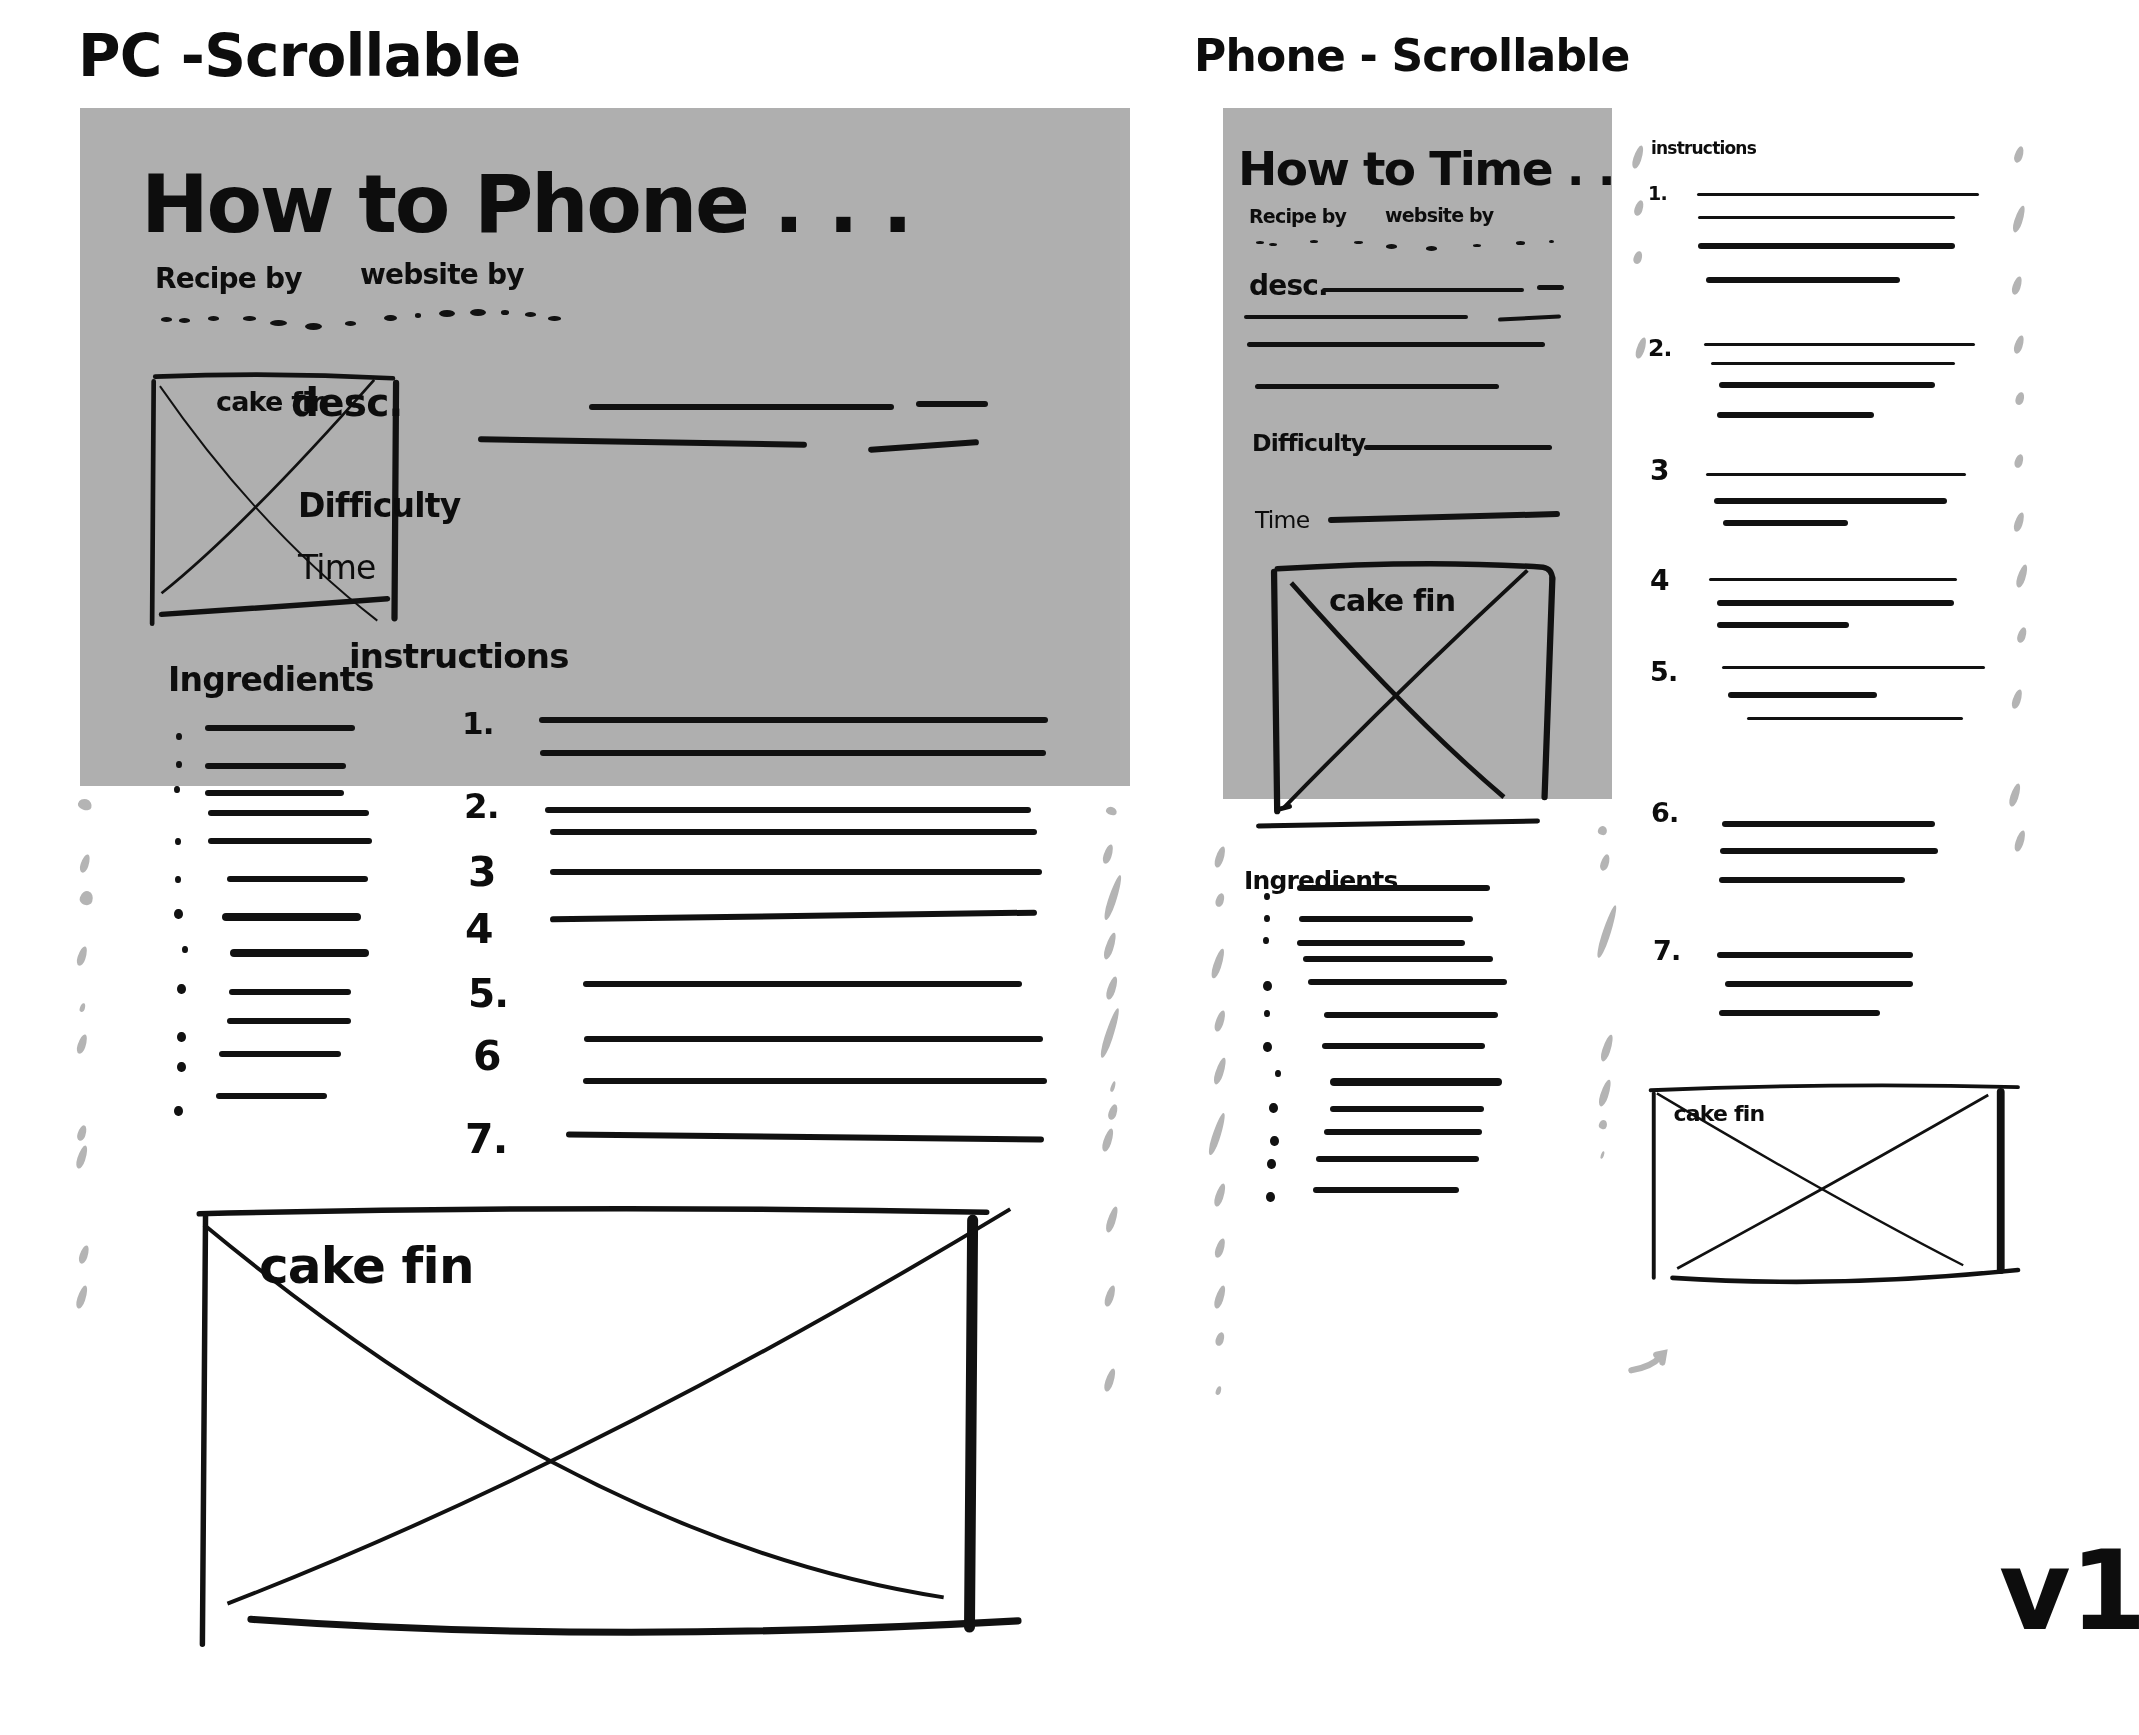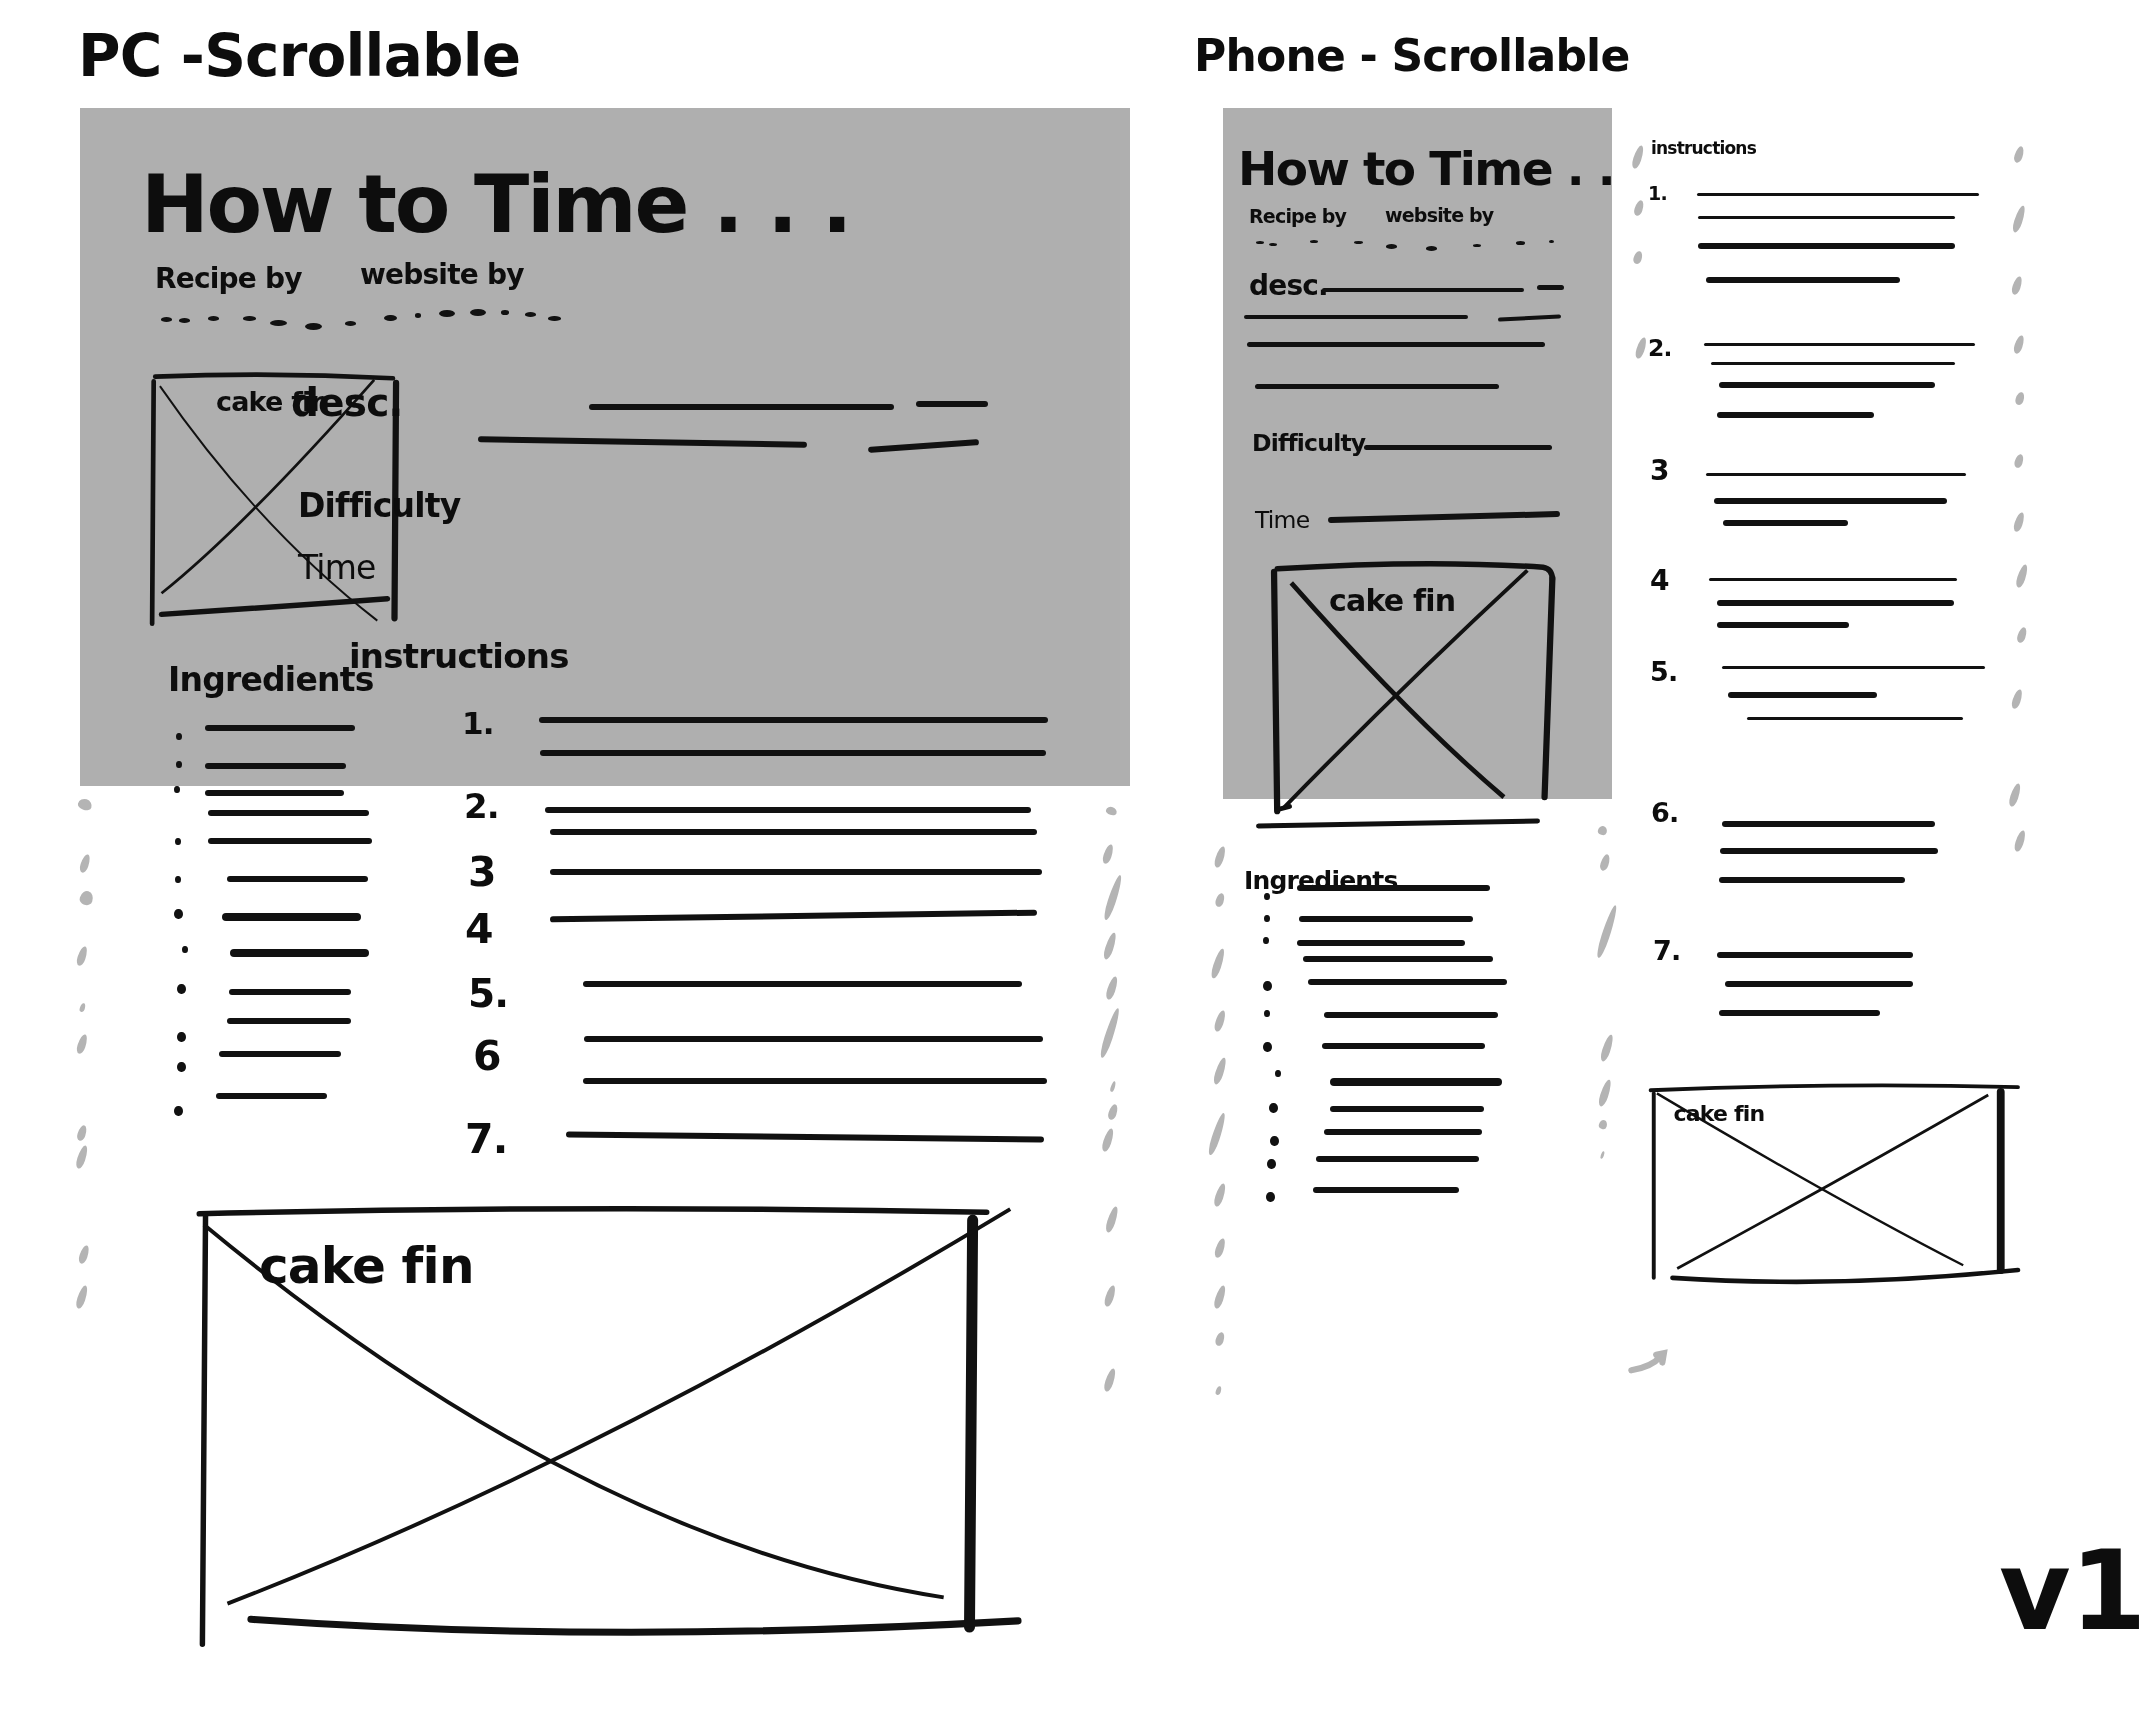--- a/index.html
+++ b/index.html
@@ -19,21 +19,21 @@
   .ph-label { position:absolute; }
 </style>
 </head>
 <body>
 
 <div>
   <div class="abs hand" style="left:78px;top:22px;font-size:58px;">PC -Scrollable</div>
 
   <div class="panel" style="left:80px;top:108px;width:1050px;height:678px;"></div>
 
-  <div class="abs hand" style="left:141px;top:157px;font-size:81px;letter-spacing:-2.3px;">How to Time . . .</div>
+  <div class="abs hand" style="left:141px;top:157px;font-size:81px;letter-spacing:-2.3px;">How to Phone . . .</div>
   <div class="abs hand" style="left:155px;top:262px;font-size:28px;">Recipe by</div>
   <div class="abs hand" style="left:360px;top:258px;font-size:28px;">website by</div>
 
   <div>
     <div class="dash" style="left:161px;top:317px;width:11px;"></div>
     <div class="dash" style="left:179px;top:318px;width:11px;"></div>
     <div class="dash" style="left:208px;top:316px;width:11px;"></div>
     <div class="dash" style="left:243px;top:316px;width:12.5px;"></div>
     <div class="dash" style="left:270px;top:320px;width:17px;height:6.3px;"></div>
     <div class="dash" style="left:305px;top:323px;width:17px;height:7px;"></div>

